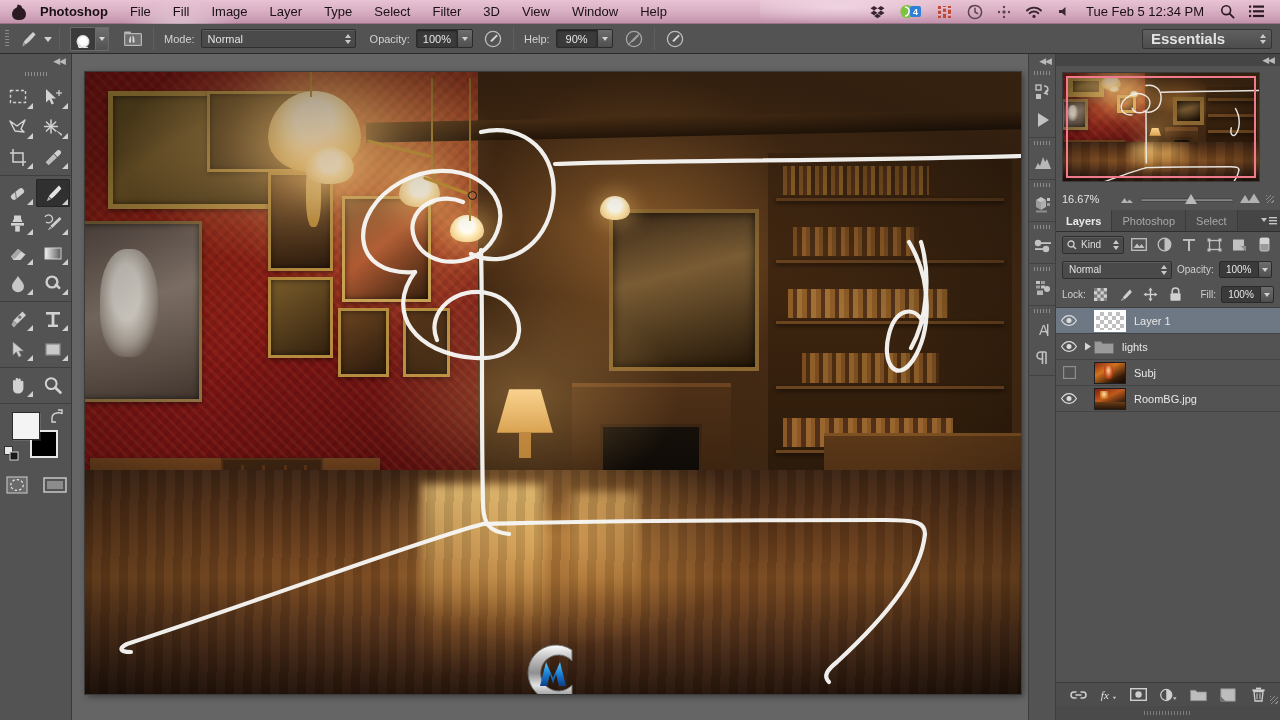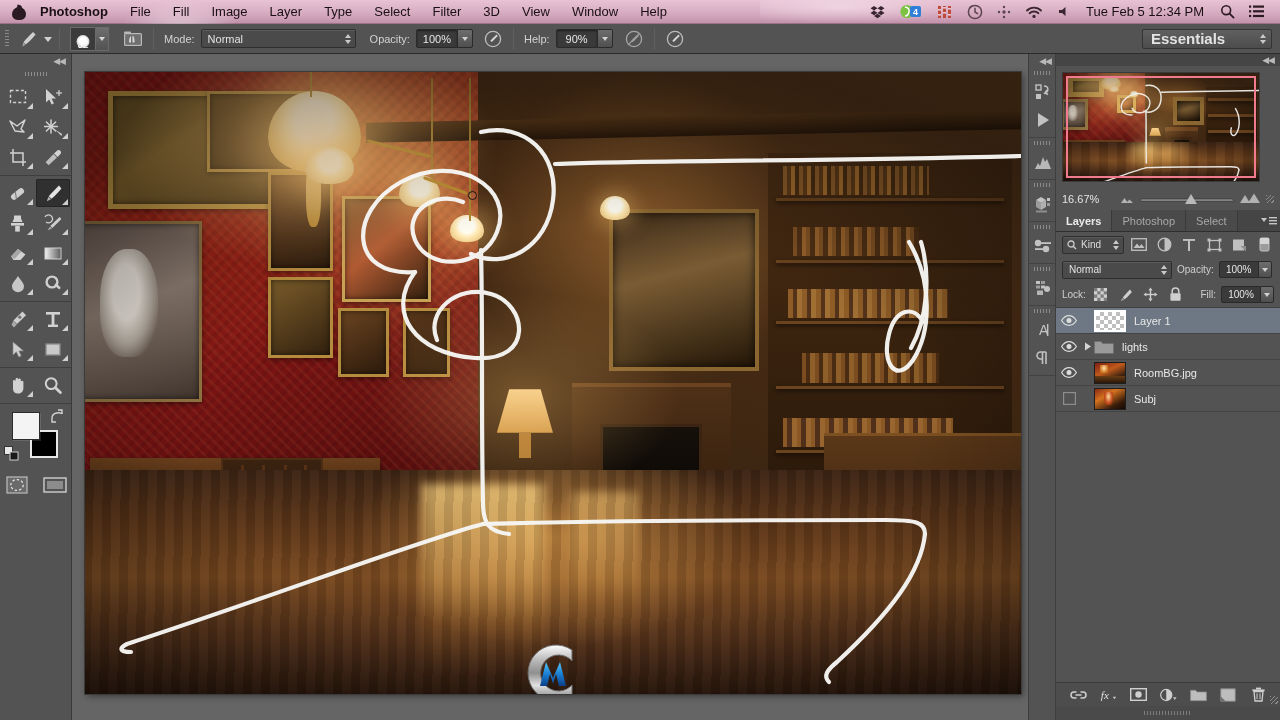--- a/index.html
+++ b/index.html
@@ -1277,46 +1277,46 @@
         <div class="folder-icon">
           <svg width="20" height="16" viewBox="0 0 20 16">
             <path d="M0.5 2.5 L7 2.5 L8.6 4.4 L19.5 4.4 L19.5 14.5 L0.5 14.5 Z" fill="#9a9a9a" stroke="#6d6d6d" stroke-width="0.8"></path>
           </svg>
         </div>
         <div class="lname">lights</div>
       </div>
 
       <div class="layer-row">
         <div class="eye-cell">
+          <svg width="13" height="13" viewBox="0 0 13 13">
+              <rect x="0.6" y="0.6" width="11.8" height="11.8" fill="none" stroke="#8d8d8d" stroke-width="1.2"></rect>
+            </svg>
+        </div>
+        <div class="disc"></div>
+        <div class="lthumb">
+          <div style="position:absolute;inset:0;background:linear-gradient(150deg,#8a2a14,#d4721f 35%,#3a1c0a 75%,#120a05);"></div>
+          <div style="position:absolute;left:30%;top:18%;width:30%;height:66%;background:radial-gradient(ellipse at 50% 35%,#ffd79a,#c04418 60%,rgba(0,0,0,0) 85%);"></div>
+        </div>
+        <div class="lname">Subj</div>
+      </div>
+
+      <div class="layer-row">
+        <div class="eye-cell">
           <svg width="16" height="11" viewBox="0 0 16 11">
             <path d="M8 0.6 C12.4 0.6 15.4 5.5 15.4 5.5 C15.4 5.5 12.4 10.4 8 10.4 C3.6 10.4 0.6 5.5 0.6 5.5 C0.6 5.5 3.6 0.6 8 0.6 Z" fill="none" stroke="#dcdcdc" stroke-width="1.2"></path>
             <circle cx="8" cy="5.5" r="2.5" fill="#dcdcdc"></circle>
           </svg>
         </div>
         <div class="disc"></div>
         <div class="lthumb">
           <div style="position:absolute;inset:0;background:linear-gradient(155deg,#7d1f12,#c05a1c 40%,#41240e 72%,#160c06);"></div>
           <div style="position:absolute;left:18%;top:10%;width:26%;height:42%;background:radial-gradient(ellipse at 50% 40%,#ffe2ae,#d07a26 65%,rgba(0,0,0,0));"></div>
           <div style="position:absolute;left:0;bottom:0;width:100%;height:34%;background:linear-gradient(180deg,#6a3d17,#2a1708);"></div>
         </div>
         <div class="lname">RoomBG.jpg</div>
-      </div>
-
-      <div class="layer-row">
-        <div class="eye-cell">
-          <svg width="13" height="13" viewBox="0 0 13 13">
-              <rect x="0.6" y="0.6" width="11.8" height="11.8" fill="none" stroke="#8d8d8d" stroke-width="1.2"></rect>
-            </svg>
-        </div>
-        <div class="disc"></div>
-        <div class="lthumb">
-          <div style="position:absolute;inset:0;background:linear-gradient(150deg,#8a2a14,#d4721f 35%,#3a1c0a 75%,#120a05);"></div>
-          <div style="position:absolute;left:30%;top:18%;width:30%;height:66%;background:radial-gradient(ellipse at 50% 35%,#ffd79a,#c04418 60%,rgba(0,0,0,0) 85%);"></div>
-        </div>
-        <div class="lname">Subj</div>
       </div>
     </div>
 
     <div class="layers-bottom">
       <div class="lb-btn">
         <svg width="17" height="12" viewBox="0 0 17 12">
           <path d="M6.5 3 L4 3 a3 3 0 0 0 0 6 L6.5 9 M10.5 3 L13 3 a3 3 0 0 1 0 6 L10.5 9" fill="none" stroke="#cfcfcf" stroke-width="1.5"></path>
           <line x1="5.5" y1="6" x2="11.5" y2="6" stroke="#cfcfcf" stroke-width="1.5"></line>
         </svg>
       </div>

